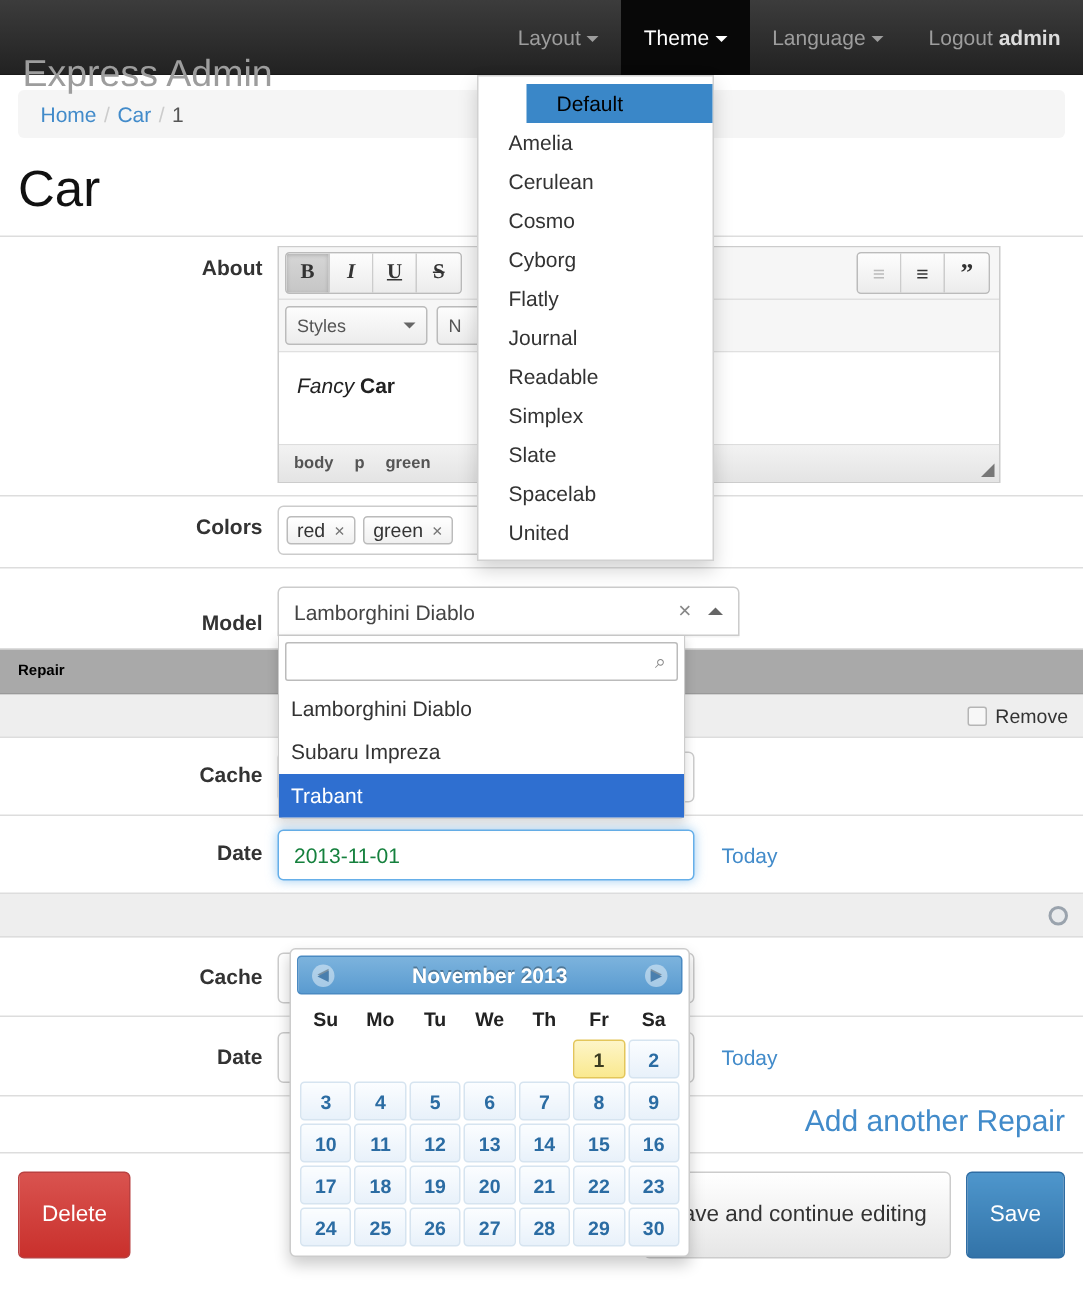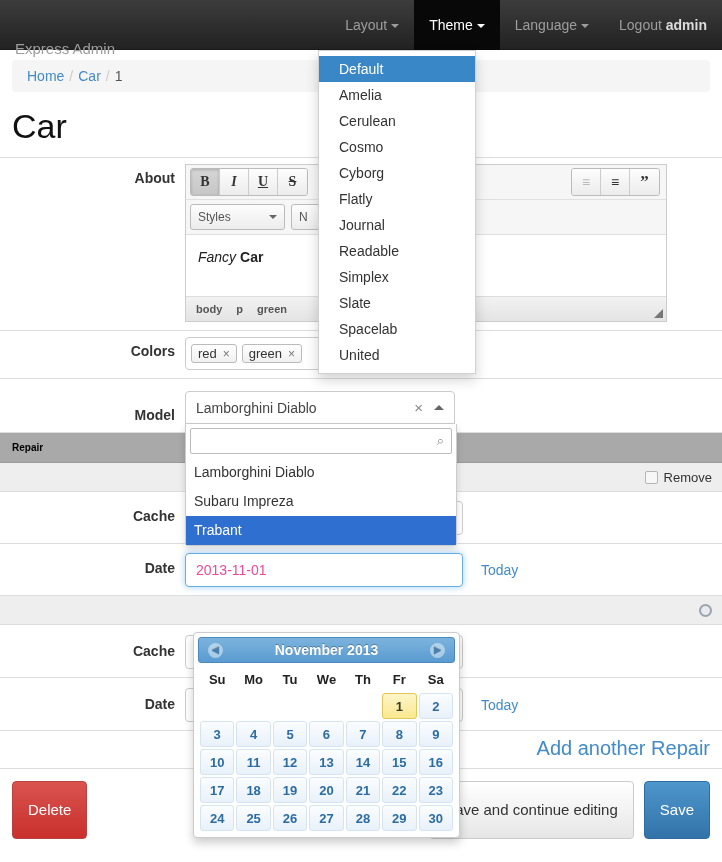--- a/index.html
+++ b/index.html
@@ -16,21 +16,21 @@
 
   
   .navbar {
     height:50px; background:#2f2f2f;
     background-image:linear-gradient(to bottom,#3c3c3c,#222);
     display:flex; align-items:center;
     border-bottom:1px solid #1a1a1a;
     position:relative; z-index:5;
   }
   .brand {
-    color:#9d9d9d; font-size:15px; padding:2px 15px; line-height:50px;
+    color:#9d9d9d; font-size:25px; padding:2px 15px; line-height:50px;
     white-space:nowrap;
     margin-top:48px;
   }
   .nav-right { margin-left:auto; display:flex; align-items:center; height:50px; }
   .nav-item {
     color:#9d9d9d; padding:0 15px; line-height:50px; height:50px;
     font-size:14px; white-space:nowrap; cursor:pointer;
   }
   .nav-item.active { background:#080808; color:#fff; }
   .nav-item b { color:#dcdcdc; font-weight:bold; }
@@ -46,21 +46,21 @@
   .theme-menu {
     position:absolute; top:50px; left:318px; width:158px;
     background:#fff; border:1px solid rgba(0,0,0,.18);
     box-shadow:0 6px 12px rgba(0,0,0,.175);
     z-index:60; padding:5px 0;
   }
   .theme-menu .mi {
     padding:3px 20px; font-size:14px; color:#333; line-height:20px;
     white-space:nowrap; cursor:pointer;
   }
-  .theme-menu .mi.sel { background:#3a87c8; color:#ffffff; }
+  .theme-menu .mi.sel { background:#3a87c8; color:#000000;margin-left:32px; }
 
   
   .breadcrumb {
     background:#f5f5f5; padding:8px 15px; font-size:14px;
     color:#999; border-radius:4px; margin:10px 12px 0 12px;
   }
   .breadcrumb a { color:#428bca; text-decoration:none; cursor:pointer; }
   .breadcrumb .sep { padding:0 5px; color:#ccc; }
   .breadcrumb .cur { color:#555; }
 
@@ -131,21 +131,21 @@
     padding:4px 5px; display:flex; gap:5px; align-items:center; background:#fff;
   }
   .tag {
     border:1px solid #bbb; border-radius:3px; padding:1px 6px; font-size:13px;
     background:linear-gradient(to bottom,#fff,#f0f0f0); color:#333;
     display:flex; align-items:center; gap:6px; cursor:pointer;
   }
   .tag .x { color:#777; font-size:12px; }
 
   
-  .s2 { position:relative; width:270px; z-index:40;border-radius:13px; }
+  .s2 { position:relative; width:308px; z-index:40;border-radius:13px; }
   .s2-top {
     height:33px; border:1px solid #ccc; border-radius:4px 4px 0 0; background:#fff;
     display:flex; align-items:center; padding:0 10px; font-size:14px; color:#444;
     box-shadow:0 1px 0 rgba(0,0,0,.04);
   }
   .s2-top .clr { margin-left:auto; color:#888; font-size:15px; cursor:pointer; }
   .s2-top .arw { margin-left:11px; width:0;height:0;
     border-bottom:5px solid #666;border-left:5px solid transparent;border-right:5px solid transparent;}
   .s2-drop {
     position:absolute; top:33px; left:0; width:272px; background:#fff;
@@ -177,21 +177,21 @@
   .del-circle {
     width:13px;height:13px;border-radius:50%;border:2px solid #9aa3ad;background:#e8eaec;
     cursor:pointer;
   }
 
   .txt-input {
     width:278px; height:34px; border:1px solid #ccc; border-radius:4px;
     padding:0 10px; font-size:14px; color:#555; background:#fff;
     font-family:"Liberation Sans",sans-serif;
   }
-  .txt-input.focus { border-color:#66afe9; box-shadow:0 0 7px rgba(102,175,233,.6); color:#ec4899; }
+  .txt-input.focus { border-color:#66afe9; box-shadow:0 0 7px rgba(102,175,233,.6); color:#15803d; }
   .today-link { color:#428bca; font-size:14px; margin-left:18px; cursor:pointer; }
   .ctl-inline { display:flex; align-items:center; }
 
   
   .dp {
     position:absolute; left:193px; top:632px; width:267px; z-index:50;
     background:#fff; border:1px solid #ccc; border-radius:4px;
     box-shadow:0 5px 10px rgba(0,0,0,.2); padding:4px;
   }
   .dp-head {

